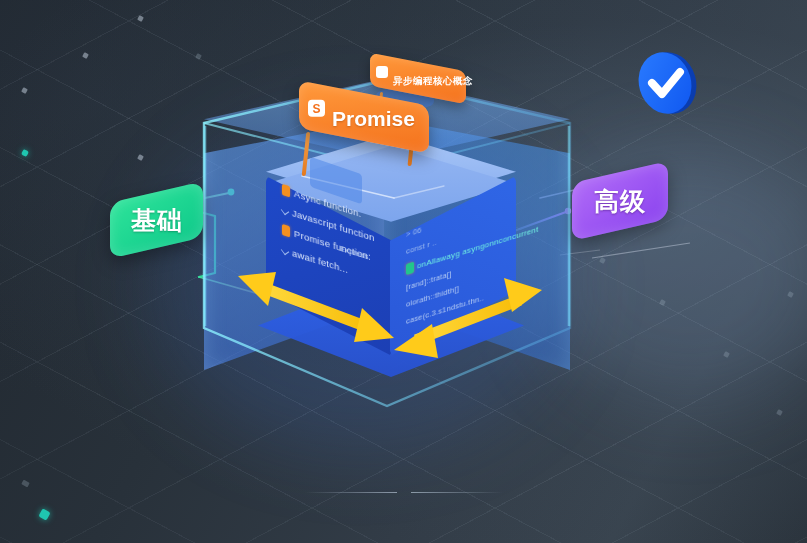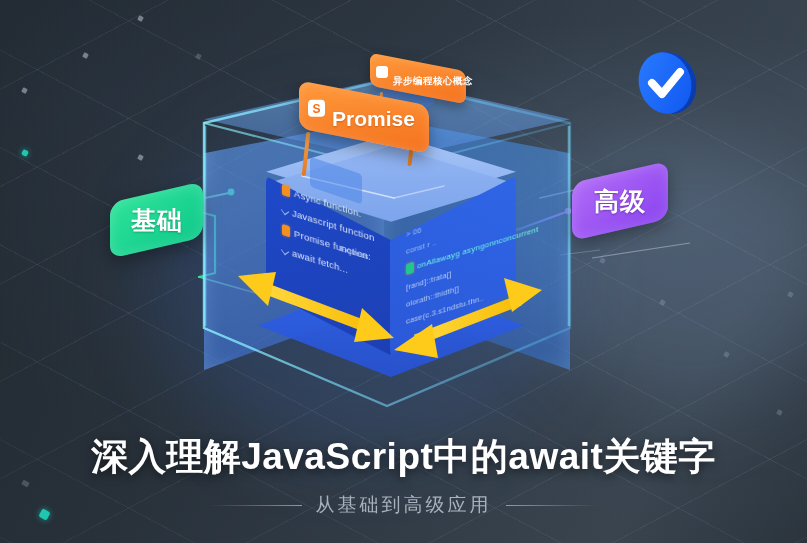--- a/index.html
+++ b/index.html
@@ -360,20 +360,18 @@
       <linearGradient id="coinFace" x1="0" y1="0" x2="1" y2="1">
         <stop offset="0%" stop-color="#2a7bff"></stop>
           <stop offset="100%" stop-color="#0f57f0"></stop>
       </linearGradient>
     </defs>
     <ellipse cx="36" cy="35" rx="26" ry="31" fill="url(#coinSide)" transform="rotate(-16 36 35)"></ellipse>
     <ellipse cx="31" cy="35" rx="26" ry="31" fill="url(#coinFace)" transform="rotate(-16 31 35)"></ellipse>
     <path d="M18 35 L28 46 L46 24" stroke="#ffffff" stroke-width="8" fill="none" stroke-linecap="round" stroke-linejoin="round"></path>
   </svg>
 
-  <div id="title">深入理解JavaScript中的await关键字</div>
   <div id="sub-wrap">
     <div class="rule"></div>
-    <div id="subtitle">从基础到高级应用</div>
     <div class="rule r"></div>
   </div>
 
 </div>
 
 </body></html>

